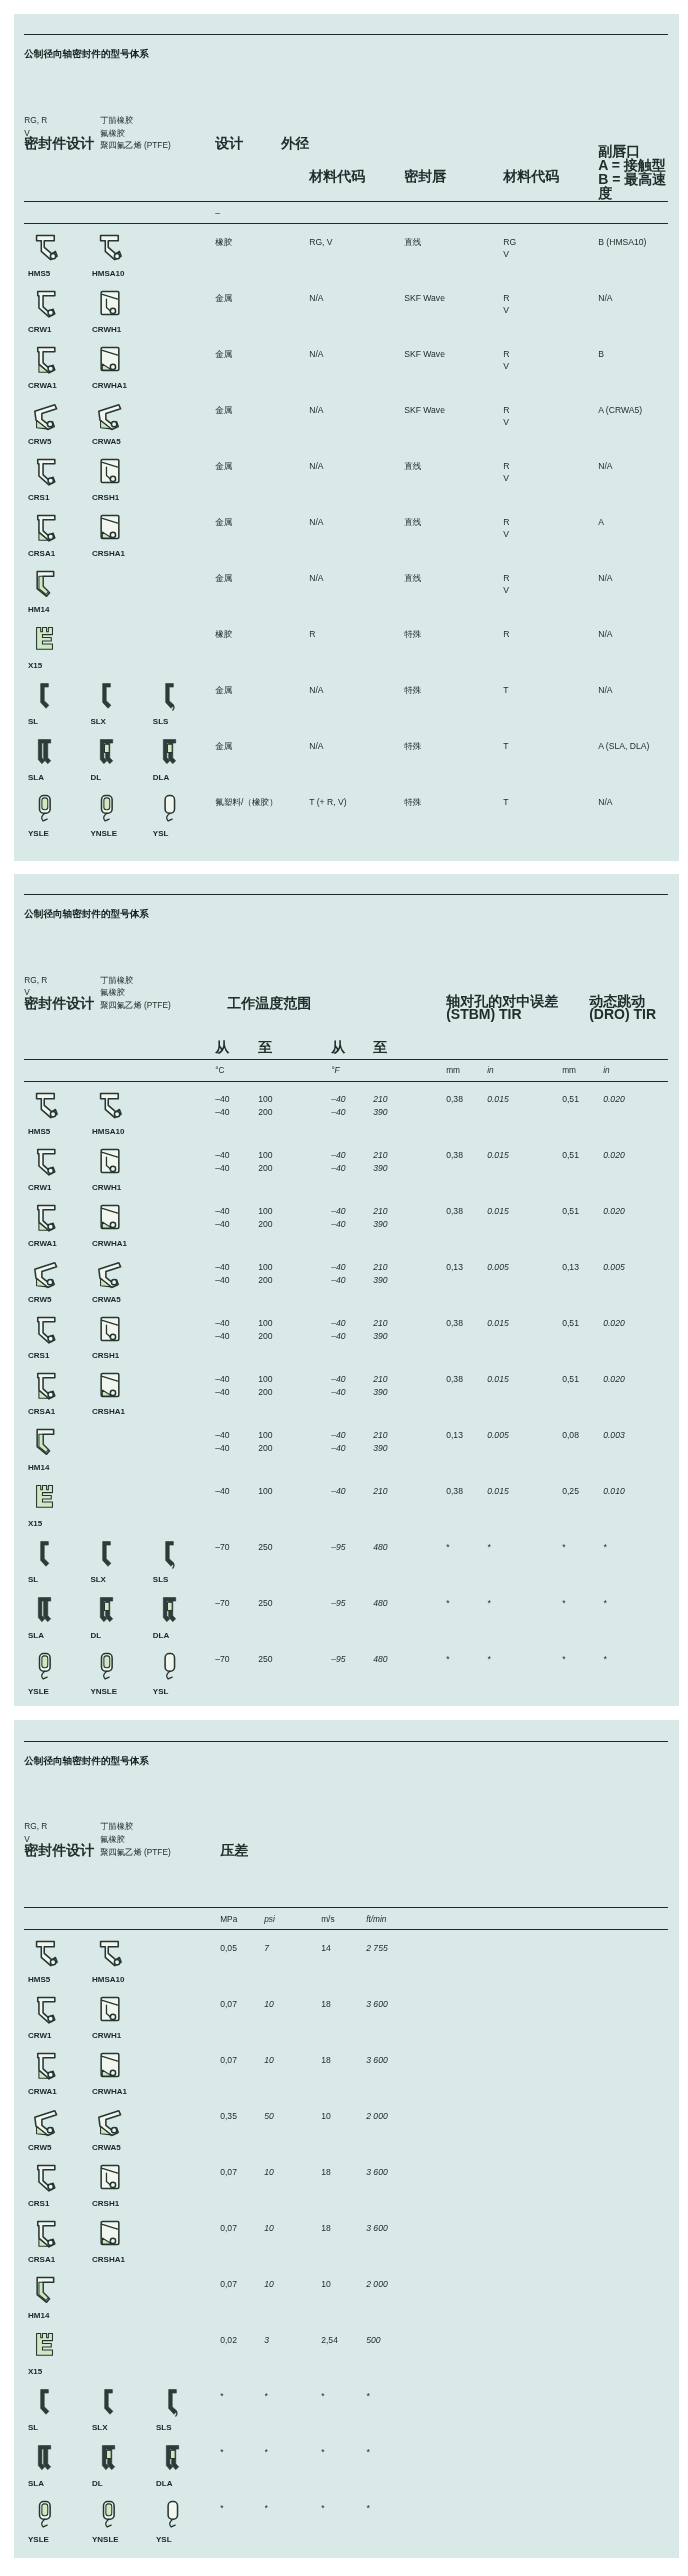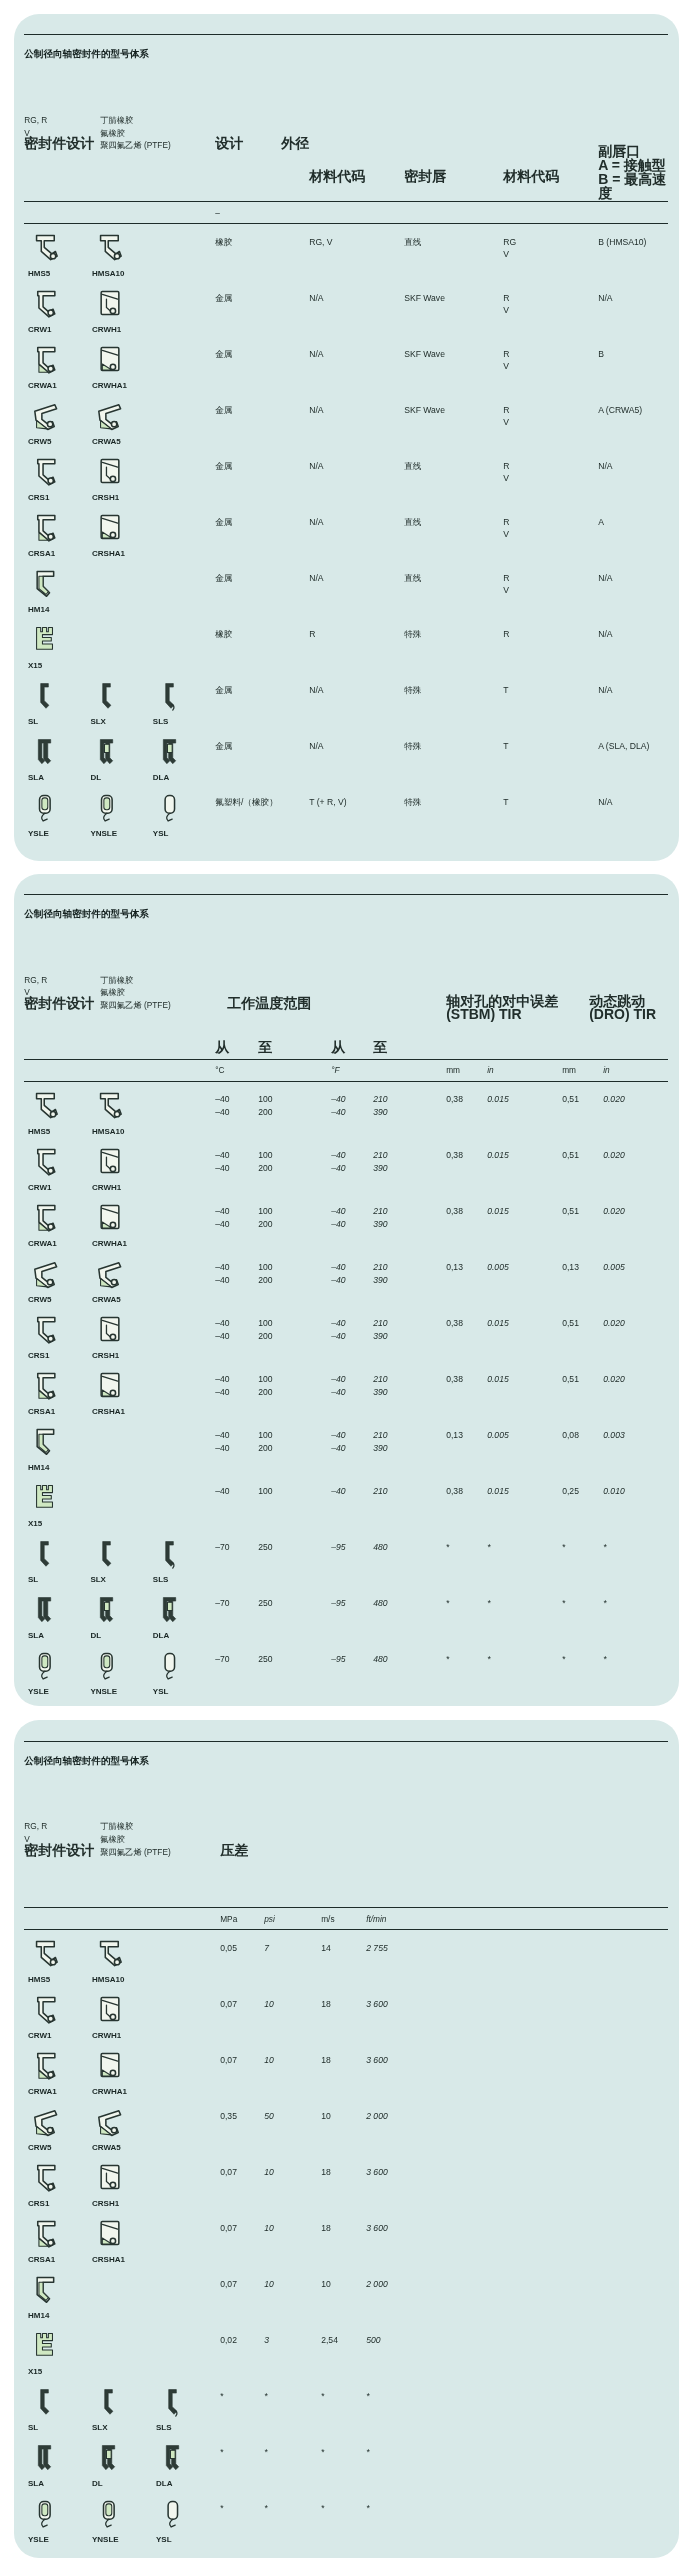--- a/index.html
+++ b/index.html
@@ -1,21 +1,21 @@
 <!DOCTYPE html>
 <html style="font-size:10.2px"><head>
 <meta charset="utf-8">
 <style>
   :root{
     --panel:#d8e9e8; --rule:#1d2c2a; --txt:#212e2b; --pale:#f1f6ee; --green:#cfe8c2;
   }
   *{box-sizing:border-box;}
   html,body{margin:0;padding:0;background:#ffffff;width:689px;}
   body{font-family:"Liberation Sans","DejaVu Sans",sans-serif;color:var(--txt);}
-  .panel{margin-left:14px;width:665px;background:var(--panel);padding:0 11.5px 0 10.2px;overflow:hidden;border-radius:25px;}
+  .panel{margin-left:14px;width:665px;background:var(--panel);padding:0 11.5px 0 10.2px;overflow:hidden;}
   .p1{margin-top:14px;height:847px;}
   .p2{margin-top:12.8px;height:832px;}
   .p3{margin-top:14.7px;height:838px;}
   .rule-top{margin-top:20.4px;border-top:1.9px solid var(--rule);}
   .title{margin:12.8px 0 0 0;font-size:9.6px;font-weight:bold;color:#13201e;}
   .legend{margin-top:16.6px;font-size:8.3px;}
   .lrow{height:12.8px;line-height:12.8px;}
   .lcode{display:inline-block;width:76px;margin-top:36px;}
   .thead{display:grid;font-size:14px;font-weight:600;margin-top:19px;align-items:start;}
   .t1{grid-template-columns:191px 94px 95px 99px 95px auto;}

